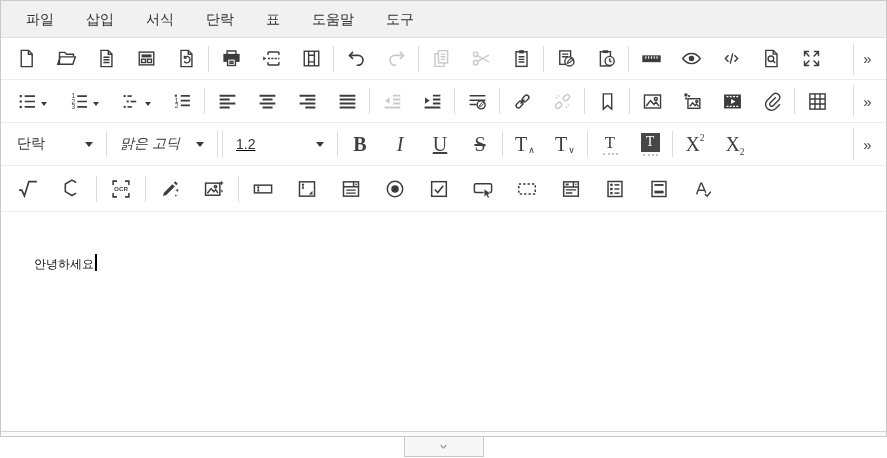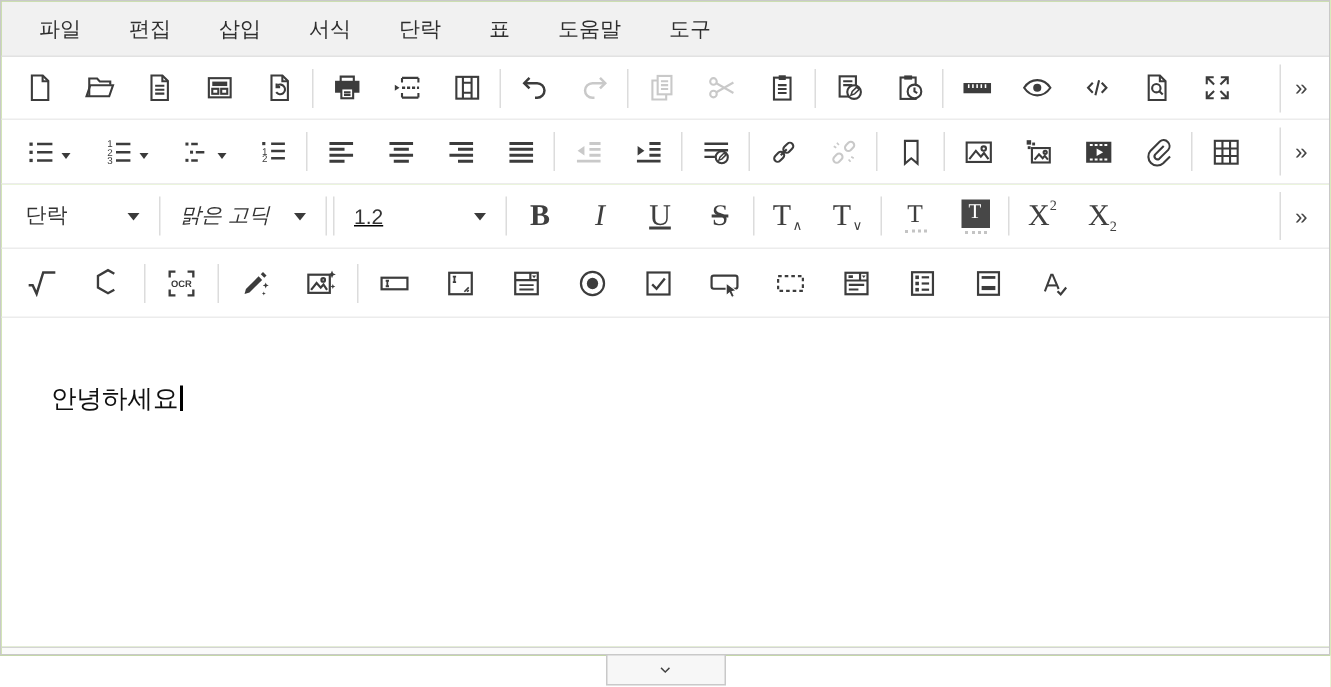--- a/index.html
+++ b/index.html
@@ -1,20 +1,20 @@
 <!DOCTYPE html>
 <html><head>
 <meta charset="utf-8">
 <style>
   * { box-sizing: border-box; margin: 0; padding: 0; }
   html,body { background:#fff; }
   body { font-family:"Liberation Sans", sans-serif; }
   .page { position:relative; width:887px; height:458px; background:#fff; overflow:hidden; }
   .shell { position:absolute; top:0; left:0; width:887px; height:437px;
-           border:1px solid #c9c9c9; background:#84cc16; display:flex; flex-direction:column; }
+           border:1px solid #c9c9c9; background:#a16207; display:flex; flex-direction:column; }
   
   .menubar { height:37px; flex:0 0 37px; background:#f1f1f1; border-bottom:1px solid #e2e2e2;
              display:flex; align-items:center; padding-left:9px; }
   .menu-item { padding:0 16px; font-size:14px; color:#2e2e2e; cursor:pointer; line-height:36px; }
   
   .toolbar { display:flex; align-items:center; padding:0 5px; border-bottom:1px solid #ececec; background:#fff; }
   .toolbar.row1 { height:42px; flex:0 0 42px; }
   .toolbar.row2 { height:43px; flex:0 0 43px; }
   .toolbar.row3 { height:43px; flex:0 0 43px; }
   .toolbar.row4 { height:46px; flex:0 0 46px; }
@@ -53,38 +53,37 @@
   .glyph .mark { font-size:9px; align-self:flex-end; margin:0 0 7px 1px; font-family:"Liberation Sans",sans-serif; }
   .glyph .sup { font-size:9.5px; align-self:flex-start; margin-top:7px; }
   .glyph .sub { font-size:9.5px; align-self:flex-end; margin-bottom:5px; }
   .glyph.col { flex-direction:column; justify-content:center; }
   .glyph .cbar { width:15px; height:0; border-bottom:2px dotted #c4c4c4; margin-top:2px; }
   .glyph .g-main { font-size:17px; line-height:1; }
   .glyph .gbox { width:19px; height:19px; background:#474747; color:#fff; font-size:14px;
                  display:flex; align-items:center; justify-content:center; line-height:1; }
   
   .content { flex:1 1 auto; position:relative; background:#fff; }
-  .content p { position:absolute; left:33px; top:42px; font-size:17px; color:#101010; }
+  .content p { position:absolute; left:33px; top:42px; font-size:12px; color:#101010; }
   .caret-bar { display:inline-block; width:1.5px; height:17px; background:#000;
                vertical-align:-3px; margin-left:1px; }
   
   .resize-strip { flex:0 0 5px; height:5px; background:#fafafa; border-top:1px solid #d4d4d4; }
   .resize-btn { position:absolute; left:50%; transform:translateX(-50%); top:436px;
                 width:80px; height:21px; background:#f7f7f7; border:1px solid #c9c9c9;
                 display:flex; align-items:center; justify-content:center; cursor:pointer; color:#444; }
   .resize-btn svg { width:15px; height:15px; display:block; }
 </style>
 </head>
 <body>
 
 <div class="page">
   <div class="shell">
     <div class="menubar">
         <div class="menu-item">파일</div>
-        <div class="menu-item">편집</div>
         <div class="menu-item">삽입</div>
         <div class="menu-item">서식</div>
         <div class="menu-item">단락</div>
         <div class="menu-item">표</div>
         <div class="menu-item">도움말</div>
         <div class="menu-item">도구</div>
       </div>
     <div>
         <div class="toolbar row1">
           <button class="tbtn">

